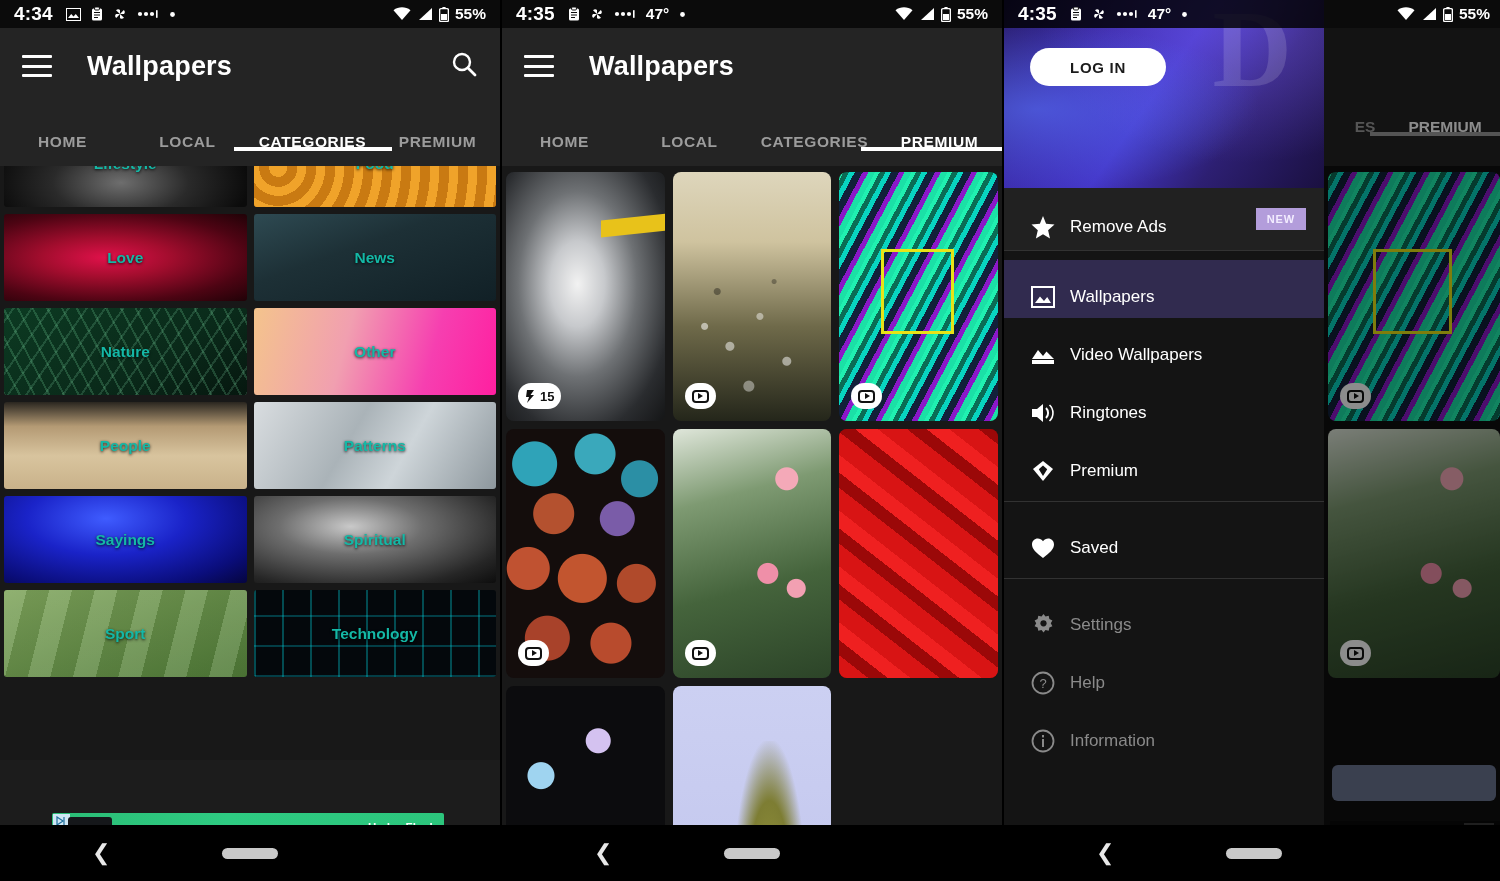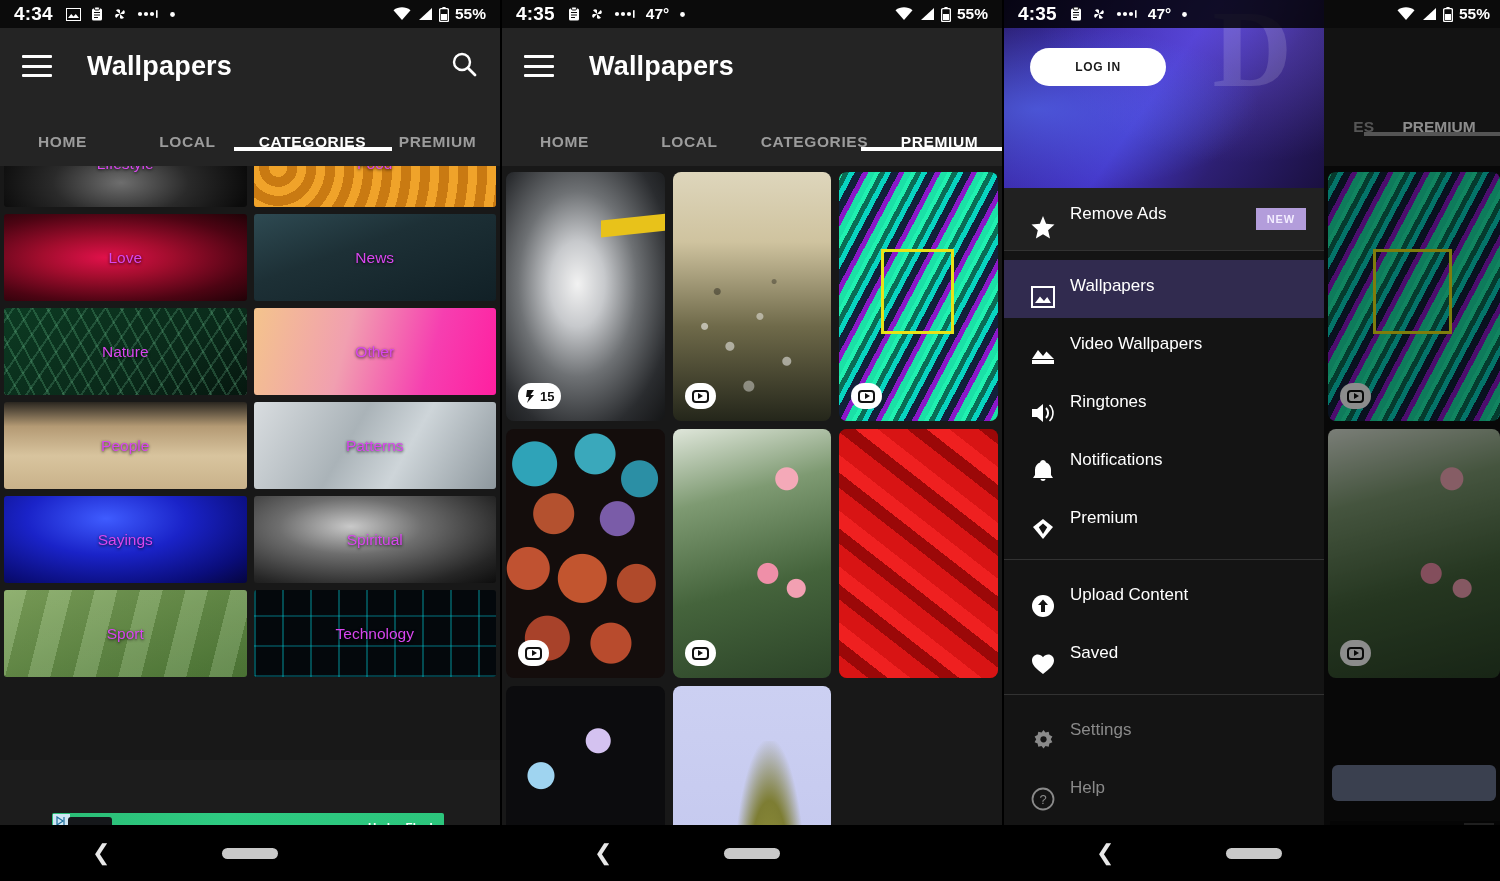--- a/index.html
+++ b/index.html
@@ -44,21 +44,21 @@
   .tab.active::after {
     content: ""; position: absolute; left: 50%; transform: translateX(-50%);
     bottom: 0; width: 158px; height: 4px; background: #fff;
   }
 
   
   .catwrap { position: relative; height: 594px; overflow: hidden; background: #181818; padding: 0 4px; }
   .catgrid { display: grid; grid-template-columns: 1fr 1fr; gap: 7px; margin-top: -46px; }
   .cat { position: relative; height: 87px; border-radius: 3px; overflow: hidden; display: flex;
          align-items: center; justify-content: center; cursor: pointer; }
-  .cat .lbl { position: relative; z-index: 3; color: #d946ef; font-size: 15.5px; font-weight: normal;
+  .cat .lbl { position: relative; z-index: 3; color: #14b8a6; font-size: 15.5px; font-weight: bold;
               text-shadow: 0 1px 3px rgba(0,0,0,.85); }
   .cat .bg { position: absolute; inset: 0; z-index: 1; }
 
   
   .bg-lifestyle { background: radial-gradient(ellipse at 48% 72%, #6e6e6e 0%, #2a2a2a 38%, #0b0b0b 72%); }
   .bg-food { background: repeating-radial-gradient(circle at 10% 55%, #f0a32a 0 9px, #c97a12 9px 19px),
              linear-gradient(180deg,#d98c1c,#a05c08); }
   .bg-love { background: radial-gradient(ellipse at 42% 50%, #e0114a 0%, #a30d2e 32%, #4d0413 72%, #200207 100%); }
   .bg-music { background: linear-gradient(160deg,#2e4a52 0%,#1d3036 40%,#112026 100%); }
   .bg-nature { background:
@@ -184,42 +184,42 @@
   .drawer-head { position: relative; height: 188px;
                  background: linear-gradient(125deg,#2a1f6e 0%,#3b2bab 28%,#4436c8 48%,#2d1f72 72%,#1a1040 100%);
                  overflow: hidden; flex: 0 0 auto; }
   .drawer-head .swoosh { position: absolute; inset: 0;
         background: radial-gradient(ellipse at 10% 58%, rgba(90,120,255,.55) 0%, rgba(40,30,120,0) 55%),
                     radial-gradient(ellipse at 75% 12%, rgba(140,110,255,.35) 0%, rgba(40,30,120,0) 60%); }
   .drawer-head .dmark { position: absolute; right: 32px; top: -14px; color: rgba(255,255,255,.14);
                         font-size: 110px; font-weight: bold; font-family: "Liberation Serif", serif; }
   .login-btn { position: absolute; left: 26px; top: 48px; width: 136px; height: 38px; background: #fff;
                border-radius: 19px; display: flex; align-items: center; justify-content: center;
-               color: #1b1b1b; font-size: 12px; font-weight: bold; letter-spacing: .7px; cursor: pointer; }
+               color: #1b1b1b; font-size: 15px; font-weight: bold; letter-spacing: .7px; cursor: pointer; }
   .drawer-divider { height: 1px; background: rgba(255,255,255,.13); }
 
-  .drw-item { height: 58px; display: flex; padding: 16px 0 0 22px; cursor: pointer; position: relative; }
+  .drw-item { height: 58px; display: flex; align-items: center; padding: 16px 0 0 22px; cursor: pointer; position: relative; }
   .drw-item .di { width: 34px; display: flex; align-items: center; justify-content: center; color: #fff; }
   .drw-item .dl { margin-left: 10px; color: #fff; font-size: 17px; }
   .drw-item.on { background: rgba(120,100,220,.30); }
   .drw-item.dim .di, .drw-item.dim .dl { color: #8a8a8a; }
   .drw-item.ads { height: 62px; background: rgba(255,255,255,.06); }
   .new-badge { position: absolute; right: 18px; top: 50%; transform: translateY(-50%);
                background: #b39ddb; color: #f3edff; font-size: 11px; font-weight: bold;
                letter-spacing: .9px; padding: 5px 11px; }
   .drw-group { background: #141414; }
   .drw-section-gap { height: 9px; }
 
   
   .sliver { position: absolute; right: 0; top: 0; width: 180px; height: 881px; overflow: hidden; z-index: 22; }
   .sliver-dim { position: absolute; inset: 0; background: rgba(0,0,0,.45); z-index: 9; pointer-events: none; }
   .sliver .tabs-mini { height: 62px; background: #242424; display: flex; align-items: flex-start;
                        color: #9c9c9c; font-size: 15.5px; font-weight: bold; }
   .sliver .tm { padding-top: 14px; }
-  .sliver .tm.a { width: 50px; text-align: right; padding-left: 8px; }
+  .sliver .tm.a { width: 50px; text-align: center; padding-left: 8px; margin-left: 12px; }
   .sliver .tm.b { flex: 1; text-align: center; color: #fff; position: relative; }
   .sliver .tm.b::after { content:""; position:absolute; left:50%; transform:translateX(-50%); bottom:0;
                          width: 150px; height: 4px; background: #9c9c9c; }
   .sliver-grid { padding: 6px 4px 0; display: flex; flex-direction: column; gap: 8px; }
   .sliver .wall { height: 249px; }
   .sliver-ad { position: absolute; left: 8px; bottom: 80px; right: 8px; height: 36px;
                background: #6b7590; border-radius: 6px; }
   .sliver-ad2 { position: absolute; left: 6px; bottom: 12px; right: 4px; height: 48px; background: #0a0a0a;
                 color: #ddd; font-size: 12px; letter-spacing: 1.6px; font-weight: bold;
                 display: flex; flex-direction: column; justify-content: center; padding-left: 4px; }
@@ -651,52 +651,34 @@
               <svg width="24" height="22" viewBox="0 0 24 22">
                 <path d="M1 7h5l6-5v18l-6-5H1z" fill="#fff"></path>
                 <path d="M15 6a7 7 0 010 10" fill="none" stroke="#fff" stroke-width="2"></path>
                 <path d="M18.5 3a11 11 0 010 16" fill="none" stroke="#fff" stroke-width="1.6"></path>
               </svg>
             </span>
           <span class="dl">Ringtones</span>
         </div>
         <div class="drw-item">
           <span class="di">
-              <svg width="22" height="24" viewBox="0 0 22 24">
-                <path d="M11 1a3 3 0 013 2.6C16.9 4.6 19 7.4 19 11v5l2 3H1l2-3v-5c0-3.6 2.1-6.4 5-7.4A3 3 0 0111 1z" fill="#fff"></path>
-                <path d="M8.4 20a2.7 2.7 0 005.2 0z" fill="#fff"></path>
-              </svg>
-            </span>
-          <span class="dl">Notifications</span>
-        </div>
-        <div class="drw-item">
-          <span class="di">
               <svg width="24" height="24" viewBox="0 0 24 24">
                 <path d="M12 2l10 8-10 12L2 10z" fill="#fff"></path>
                 <path d="M12 6.5l4.2 3.8L12 17 7.8 10.3z" fill="#141414"></path>
               </svg>
             </span>
           <span class="dl">Premium</span>
         </div>
       </div>
 
       <div class="drw-section-gap"></div>
       <div class="drawer-divider"></div>
       <div class="drw-section-gap"></div>
 
       <div class="drw-group">
-        <div class="drw-item">
-          <span class="di">
-              <svg width="24" height="24" viewBox="0 0 24 24">
-                <circle cx="12" cy="12" r="11" fill="#fff"></circle>
-                <path d="M12 5.5l5 5.5h-3v7h-4v-7H7z" fill="#141414"></path>
-              </svg>
-            </span>
-          <span class="dl">Upload Content</span>
-        </div>
         <div class="drw-item">
           <span class="di">
               <svg width="24" height="22" viewBox="0 0 24 22">
                 <path d="M12 21C5 15.5 1 11.8 1 7.4 1 4 3.6 1.5 6.8 1.5c2 0 3.9 1 5.2 2.7 1.3-1.7 3.2-2.7 5.2-2.7C20.4 1.5 23 4 23 7.4 23 11.8 19 15.5 12 21z" fill="#fff"></path>
               </svg>
             </span>
           <span class="dl">Saved</span>
         </div>
       </div>
 

